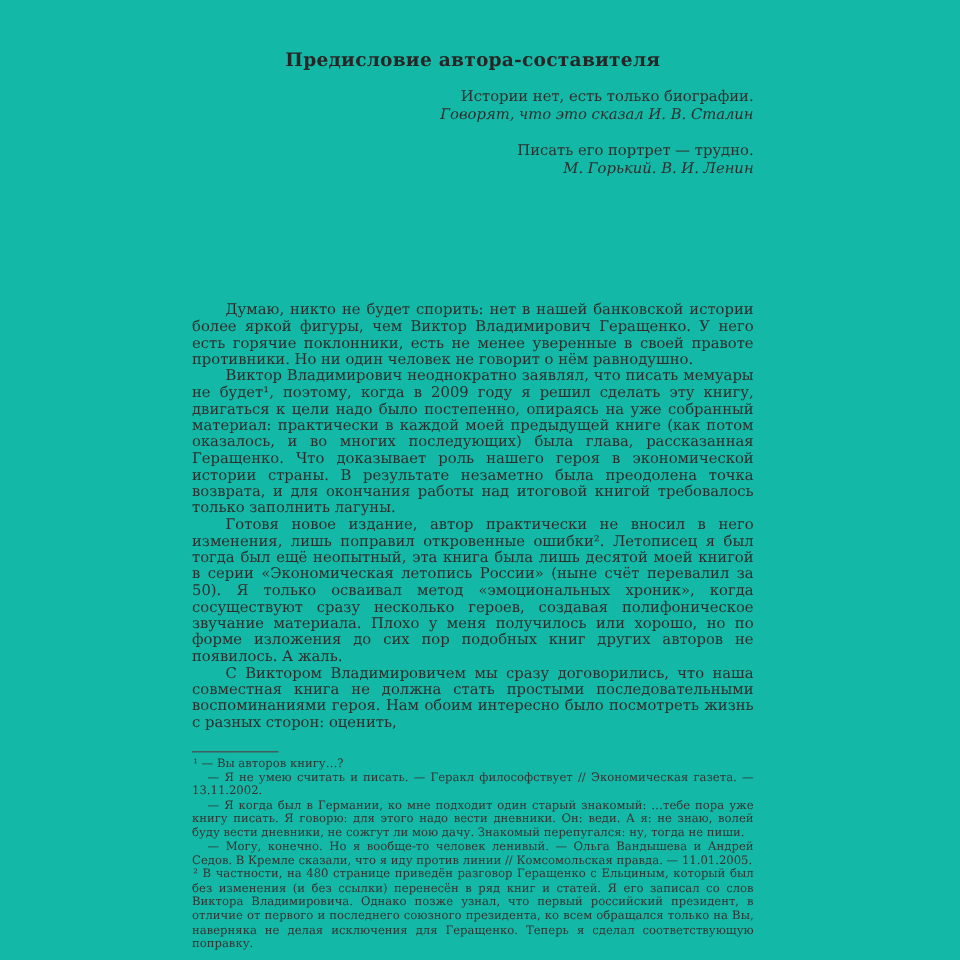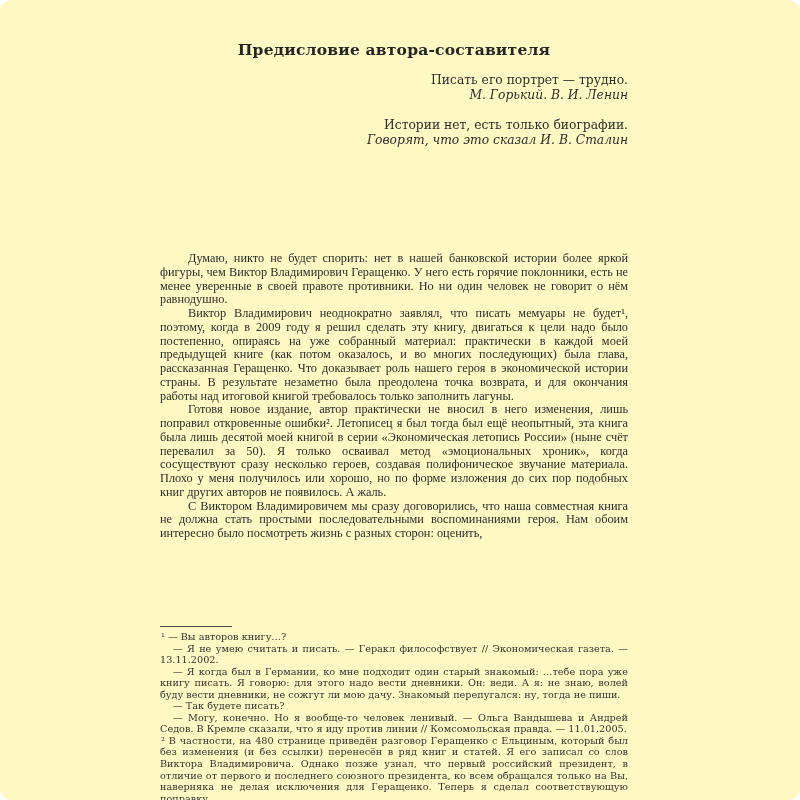--- a/index.html
+++ b/index.html
@@ -4,25 +4,24 @@
 <style>
   html, body {
     margin: 0;
     padding: 0;
     background: #ffffff;
   }
   .page {
     position: relative;
     width: 800px;
     height: 800px;
-    background: #fef9c3;
+    background: #14b8a6;
     overflow: hidden;
     font-family: "DejaVu Serif", "Liberation Serif", serif;
     color: #2d2d2d;
-    border-radius: 12px;
     -webkit-font-smoothing: antialiased;
   }
   .page-title {
     position: absolute;
     top: 30px;
     left: 160px;
     width: 468px;
     text-align: center;
     font-weight: bold;
     font-size: 15.5px;
@@ -46,21 +45,20 @@
     top: 252px;
     left: 160px;
     width: 468px;
     font-size: 12.3px;
     line-height: 13.75px;
     text-align: justify;
   }
   .body-text p {
     margin: 0;
     text-indent: 28px;
-    font-family: Liberation Serif, serif;
   }
   .footnote-separator {
     position: absolute;
     top: 626px;
     left: 160px;
     width: 72px;
     height: 0;
     border-top: 1px solid #4a4a4a;
   }
   .footnotes {
@@ -83,40 +81,39 @@
 </style>
 </head>
 <body>
 
 <div class="page">
 
   <h1 class="page-title">Предисловие автора-составителя</h1>
 
   <div class="epigraphs">
     <div class="epigraph">
+      <div class="epigraph-quote">Истории нет, есть только биографии.</div>
+      <div class="epigraph-attribution">Говорят, что это сказал И. В. Сталин</div>
+    </div>
+    <div class="epigraph">
       <div class="epigraph-quote">Писать его портрет — трудно.</div>
       <div class="epigraph-attribution">М. Горький. В. И. Ленин</div>
-    </div>
-    <div class="epigraph">
-      <div class="epigraph-quote">Истории нет, есть только биографии.</div>
-      <div class="epigraph-attribution">Говорят, что это сказал И. В. Сталин</div>
     </div>
   </div>
 
   <div class="body-text">
     <p>Думаю, никто не будет спорить: нет в нашей банковской истории более яркой фигуры, чем Виктор Владимирович Геращенко. У него есть горячие поклонники, есть не менее уверенные в своей правоте противники. Но ни один человек не говорит о нём равнодушно.</p>
     <p>Виктор Владимирович неоднократно заявлял, что писать мемуары не будет¹, поэтому, когда в 2009 году я решил сделать эту книгу, двигаться к цели надо было постепенно, опираясь на уже собранный материал: практически в каждой моей предыдущей книге (как потом оказалось, и во многих последующих) была глава, рассказанная Геращенко. Что доказывает роль нашего героя в экономической истории страны. В результате незаметно была преодолена точка возврата, и для окончания работы над итоговой книгой требовалось только заполнить лагуны.</p>
     <p>Готовя новое издание, автор практически не вносил в него изменения, лишь поправил откровенные ошибки². Летописец я был тогда был ещё неопытный, эта книга была лишь десятой моей книгой в серии «Экономическая летопись России» (ныне счёт перевалил за 50). Я только осваивал метод «эмоциональных хроник», когда сосуществуют сразу несколько героев, создавая полифоническое звучание материала. Плохо у меня получилось или хорошо, но по форме изложения до сих пор подобных книг других авторов не появилось. А жаль.</p>
     <p>С Виктором Владимировичем мы сразу договорились, что наша совместная книга не должна стать простыми последовательными воспоминаниями героя. Нам обоим интересно было посмотреть жизнь с разных сторон: оценить,</p>
   </div>
 
   <div class="footnote-separator"></div>
 
   <div class="footnotes">
     <p class="fn-para fn-start">¹ — Вы авторов книгу…?</p>
     <p class="fn-para">— Я не умею считать и писать. — Геракл философствует // Экономическая газета. — 13.11.2002.</p>
     <p class="fn-para">— Я когда был в Германии, ко мне подходит один старый знакомый: …тебе пора уже книгу писать. Я говорю: для этого надо вести дневники. Он: веди. А я: не знаю, волей буду вести дневники, не сожгут ли мою дачу. Знакомый перепугался: ну, тогда не пиши.</p>
-    <p class="fn-para">— Так будете писать?</p>
     <p class="fn-para">— Могу, конечно. Но я вообще-то человек ленивый. — Ольга Вандышева и Андрей Седов. В Кремле сказали, что я иду против линии // Комсомольская правда. — 11.01.2005.</p>
     <p class="fn-para fn-start">² В частности, на 480 странице приведён разговор Геращенко с Ельциным, который был без изменения (и без ссылки) перенесён в ряд книг и статей. Я его записал со слов Виктора Владимировича. Однако позже узнал, что первый российский президент, в отличие от первого и последнего союзного президента, ко всем обращался только на Вы, наверняка не делая исключения для Геращенко. Теперь я сделал соответствующую поправку.</p>
   </div>
 
 </div>
 
 </body></html>

